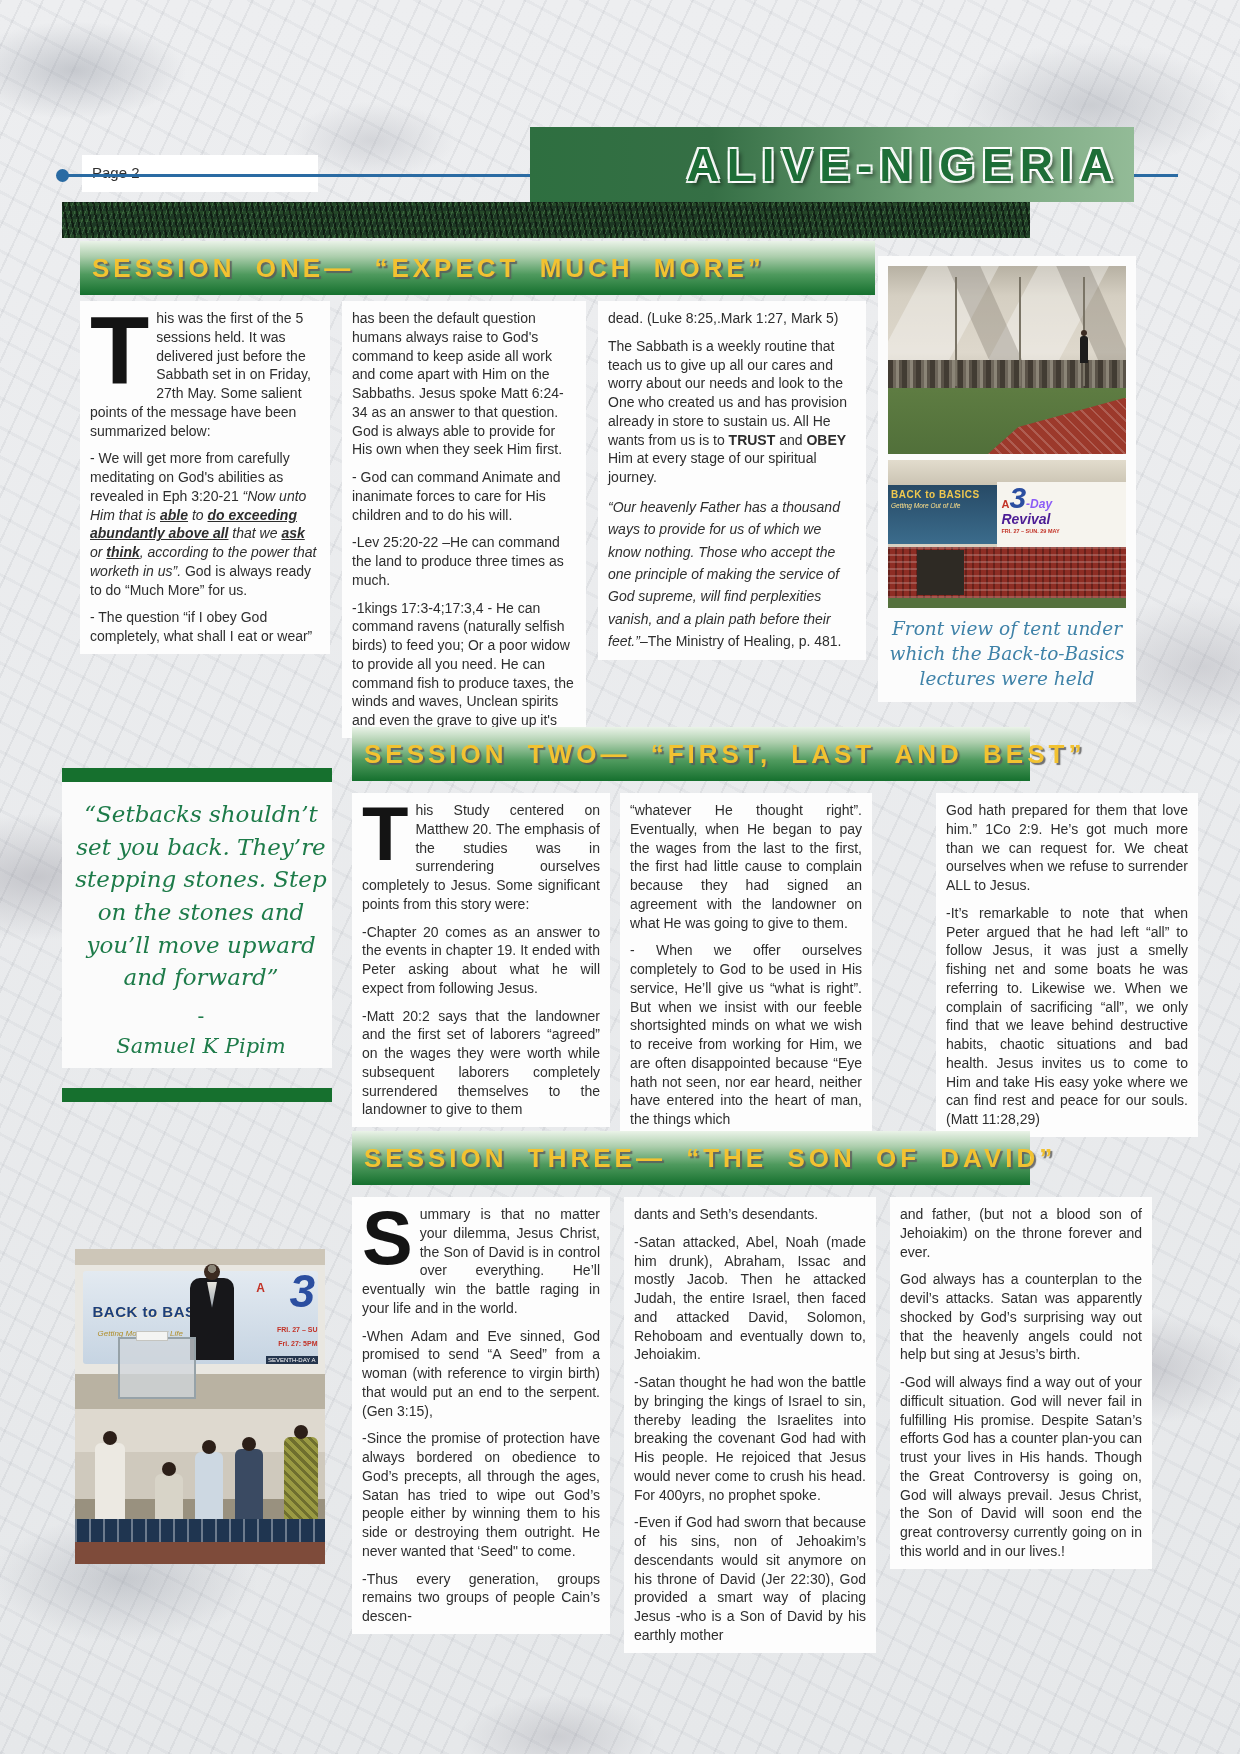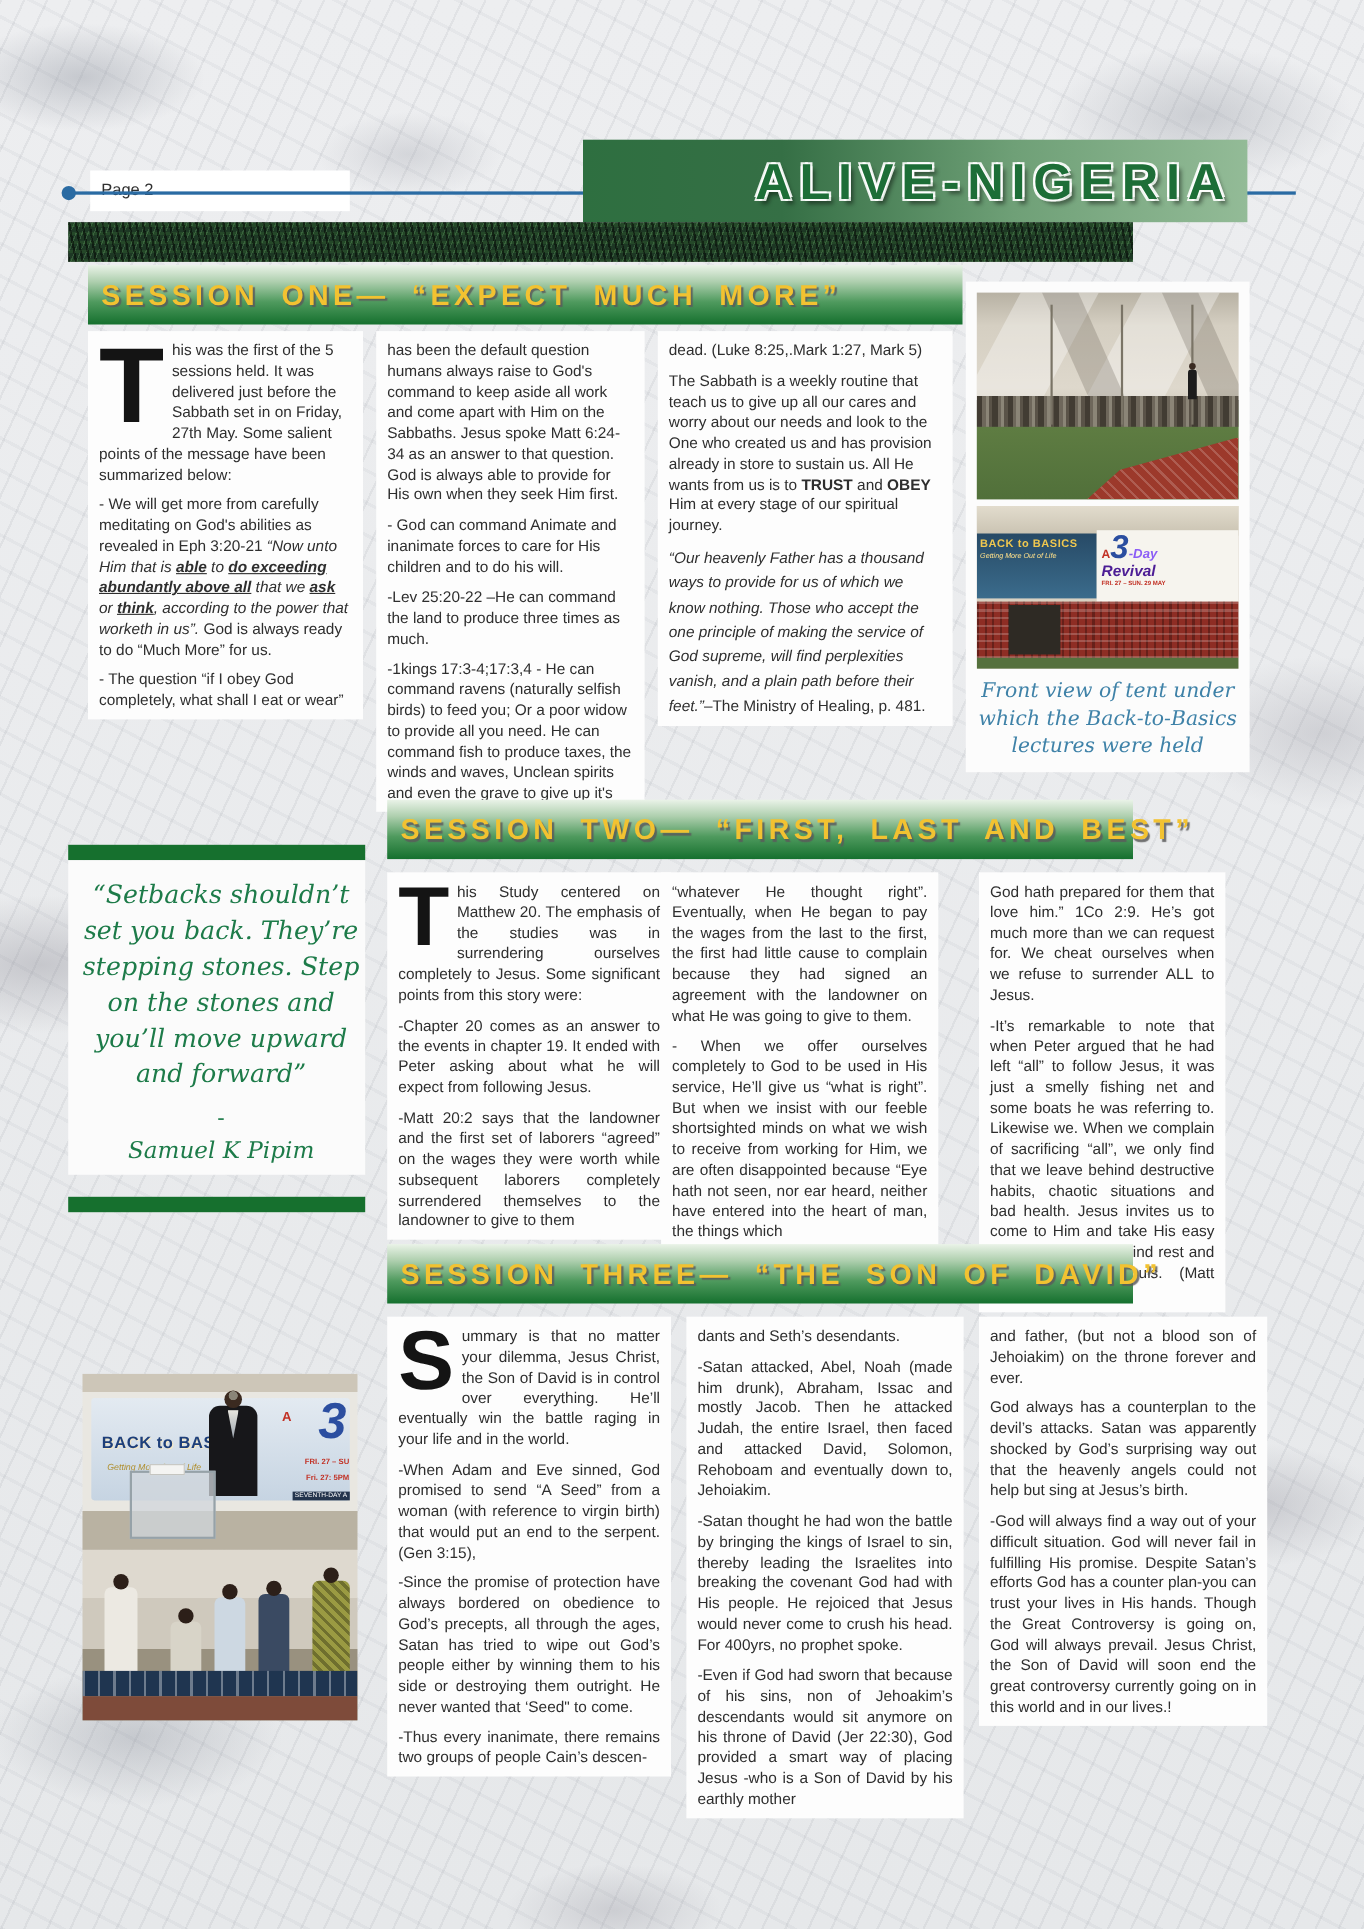--- a/index.html
+++ b/index.html
@@ -199,39 +199,39 @@
   <div class="abs banner" style="left:352px;top:727px;width:678px;">
     <span>SESSION TWO—  “FIRST, LAST AND BEST”</span>
   </div>
 
   <div class="abs tcol justify" style="left:352px;top:793px;width:258px;min-height:325px;">
     <p><span class="dropcap dc-mid">T</span><span>his Study centered on Matthew 20. The emphasis of the studies was in surrendering ourselves completely to Jesus. Some significant points from this story were:</span></p>
     <p>-Chapter 20 comes as an answer to the events in chapter 19. It ended with Peter asking about what he will expect from following Jesus.</p>
     <p>-Matt 20:2 says that the landowner and the first set of laborers “agreed” on the wages they were worth while subsequent laborers completely surrendered themselves to the landowner to give to them</p>
   </div>
 
-  <div class="abs tcol justify" style="left:601px;top:793px;width:252px;min-height:300px;">
+  <div class="abs tcol justify" style="left:620px;top:793px;width:252px;min-height:300px;">
     <p>“whatever He thought right”. Eventually, when He began to pay the wages from the last to the first, the first had little cause to complain because they had signed an agreement with the landowner on what He was going to give to them.</p>
     <p>- When we offer ourselves completely to God to be used in His service, He’ll give us “what is right”. But when we insist with our feeble shortsighted minds on what we wish to receive from working for Him, we are often disappointed because “Eye hath not seen, nor ear heard, neither have entered into the heart of man, the things which</p>
   </div>
 
-  <div class="abs tcol justify" style="left:890px;top:793px;width:224px;min-height:310px;">
+  <div class="abs tcol justify" style="left:936px;top:793px;width:262px;min-height:310px;">
     <p>God hath prepared for them that love him.” 1Co 2:9. He’s got much more than we can request for. We cheat ourselves when we refuse to surrender ALL to Jesus.</p>
     <p>-It’s remarkable to note that when Peter argued that he had left “all” to follow Jesus, it was just a smelly fishing net and some boats he was referring to. Likewise we. When we complain of sacrificing “all”, we only find that we leave behind destructive habits, chaotic situations and bad health. Jesus invites us to come to Him and take His easy yoke where we can find rest and peace for our souls. (Matt 11:28,29)</p>
   </div>
 
   <div class="abs banner" style="left:352px;top:1131px;width:678px;">
     <span>SESSION THREE—  “THE SON OF DAVID”</span>
   </div>
 
   <div class="abs tcol justify" style="left:352px;top:1197px;width:258px;min-height:360px;">
     <p><span class="dropcap dc-mid">S</span><span>ummary is that no matter your dilemma, Jesus Christ, the Son of David is in control over everything. He’ll eventually win the battle raging in your life and in the world.</span></p>
     <p>-When Adam and Eve sinned, God promised to send “A Seed” from a woman (with reference to virgin birth) that would put an end to the serpent. (Gen 3:15),</p>
     <p>-Since the promise of protection have always bordered on obedience to God’s precepts, all through the ages, Satan has tried to wipe out God’s people either by winning them to his side or destroying them outright. He never wanted that ‘Seed" to come.</p>
-    <p>-Thus every inanimate, there remains two groups of people Cain’s descen-</p>
+    <p>-Thus every generation, groups remains two groups of people Cain’s descen-</p>
   </div>
 
   <div class="abs tcol justify" style="left:624px;top:1197px;width:252px;min-height:355px;">
     <p>dants and Seth’s desendants.</p>
     <p>-Satan attacked, Abel, Noah (made him drunk), Abraham, Issac and mostly Jacob. Then he attacked Judah, the entire Israel, then faced and attacked David, Solomon, Rehoboam and eventually down to, Jehoiakim.</p>
     <p>-Satan thought he had won the battle by bringing the kings of Israel to sin, thereby leading the Israelites into breaking the covenant God had with His people. He rejoiced that Jesus would never come to crush his head. For 400yrs, no prophet spoke.</p>
     <p>-Even if God had sworn that because of his sins, non of Jehoakim’s descendants would sit anymore on his throne of David (Jer 22:30), God provided a smart way of placing Jesus -who is a Son of David by his earthly mother</p>
   </div>
 
   <div class="abs tcol justify" style="left:890px;top:1197px;width:262px;min-height:305px;">

